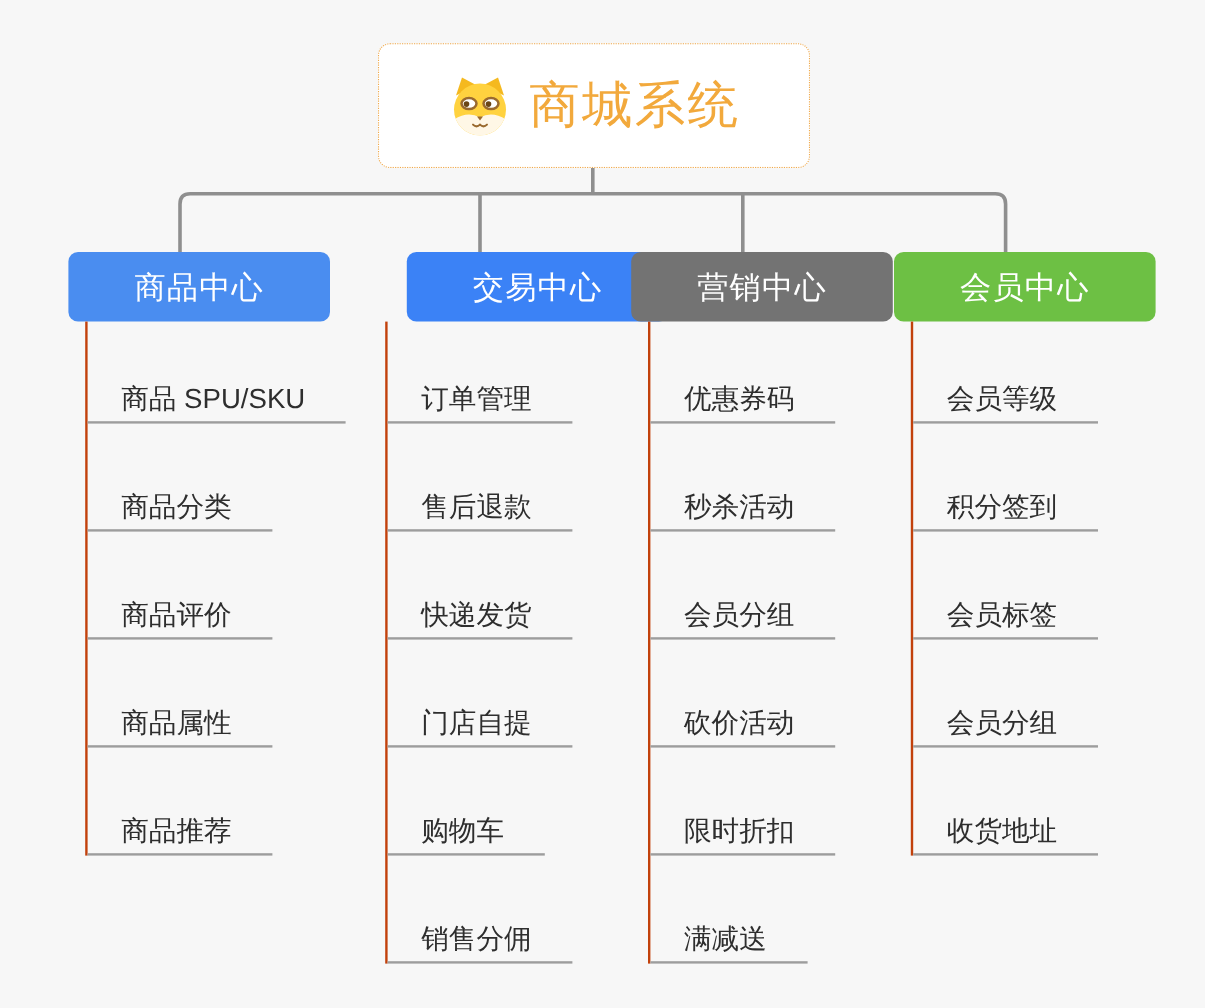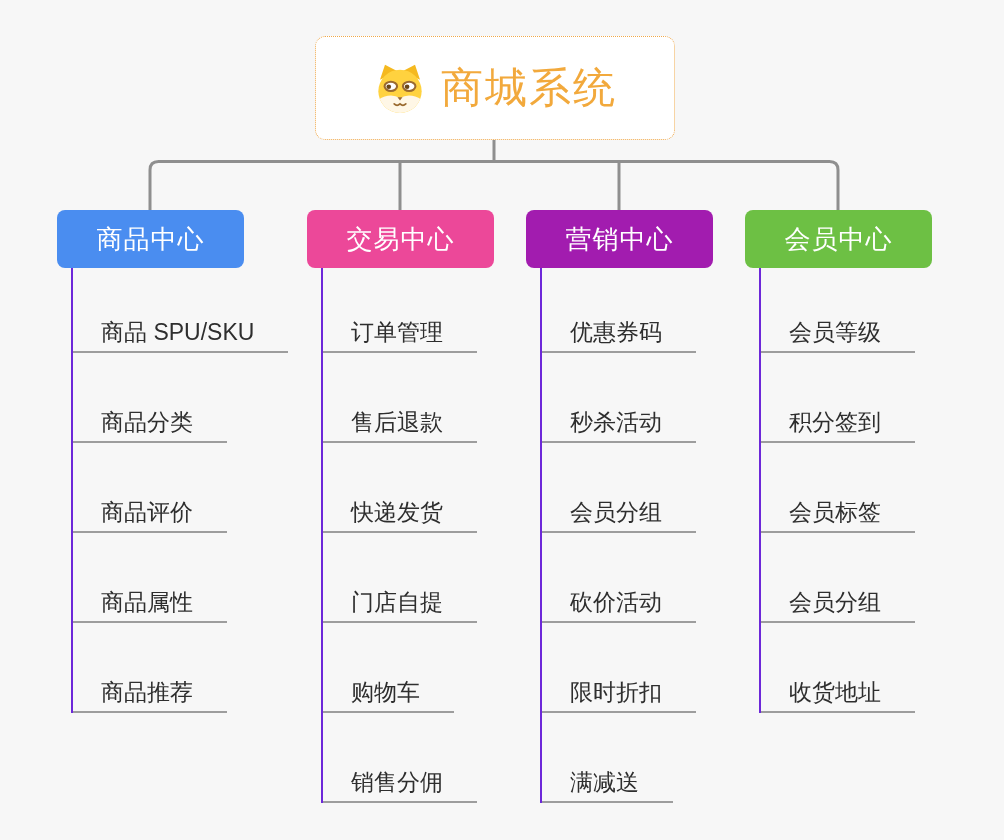--- a/index.html
+++ b/index.html
@@ -20,34 +20,34 @@
   .root-label{
     font-size:42px;color:#F2A93C;letter-spacing:2px;white-space:nowrap;
   }
   .root-icon{width:54px;height:50px;flex:0 0 auto;}
 
   
   .connector-svg{position:absolute;left:0;top:0;pointer-events:none;}
 
   
   .branch-node{
-    position:absolute;top:210px;width:187px;height:58px;border-radius:8px;
+    position:absolute;top:210px;width:218px;height:58px;border-radius:8px;
     display:flex;align-items:center;justify-content:center;
     color:#FFFFFF;font-size:26px;letter-spacing:1px;white-space:nowrap;
     cursor:default;
   }
   .branch-0{left:57px;}
   .branch-1{left:307px;}
   .branch-2{left:526px;}
   .branch-3{left:745px;}
 
   
   .leaf-col{
     position:absolute;top:268px;
-    border-left:2px solid #6d28d9;
+    border-left:2px solid #c2410c;
   }
   .col-0{left:71px;}
   .col-1{left:321px;}
   .col-2{left:540px;}
   .col-3{left:759px;}
 
   .leaf{
     height:90px;width:max-content;
     display:flex;align-items:flex-end;
     border-bottom:2px solid #9D9D9D;
@@ -88,24 +88,24 @@
       <circle cx="40.5" cy="28.5" r="2.8" fill="#6B4616"></circle>
       <path d="M29 41 L35 41 L32 45 Z" fill="#9A6A2F"></path>
       <path d="M25 49 Q28.5 52.5 32 49 Q35.5 52.5 39 49" stroke="#9A6A2F" stroke-width="2" fill="none" stroke-linecap="round"></path>
     </svg>
     <span class="root-label">商城系统</span>
   </div>
 
   <div class="branch-node branch-0" style="background-color: rgb(74, 141, 240);">
     <span>商品中心</span>
   </div>
-  <div class="branch-node branch-1" style="background-color: #ec4899;">
+  <div class="branch-node branch-1" style="background-color: #3b82f6; margin-left: 32px;">
     <span>交易中心</span>
   </div>
-  <div class="branch-node branch-2" style="background-color: #a21caf;">
+  <div class="branch-node branch-2" style="background-color: #737373;">
     <span>营销中心</span>
   </div>
   <div class="branch-node branch-3" style="background-color: rgb(109, 192, 68);">
     <span>会员中心</span>
   </div>
 
   <div class="leaf-col col-0">
     <div class="leaf">
         <span class="leaf-label">商品 SPU/SKU</span>
       </div>

